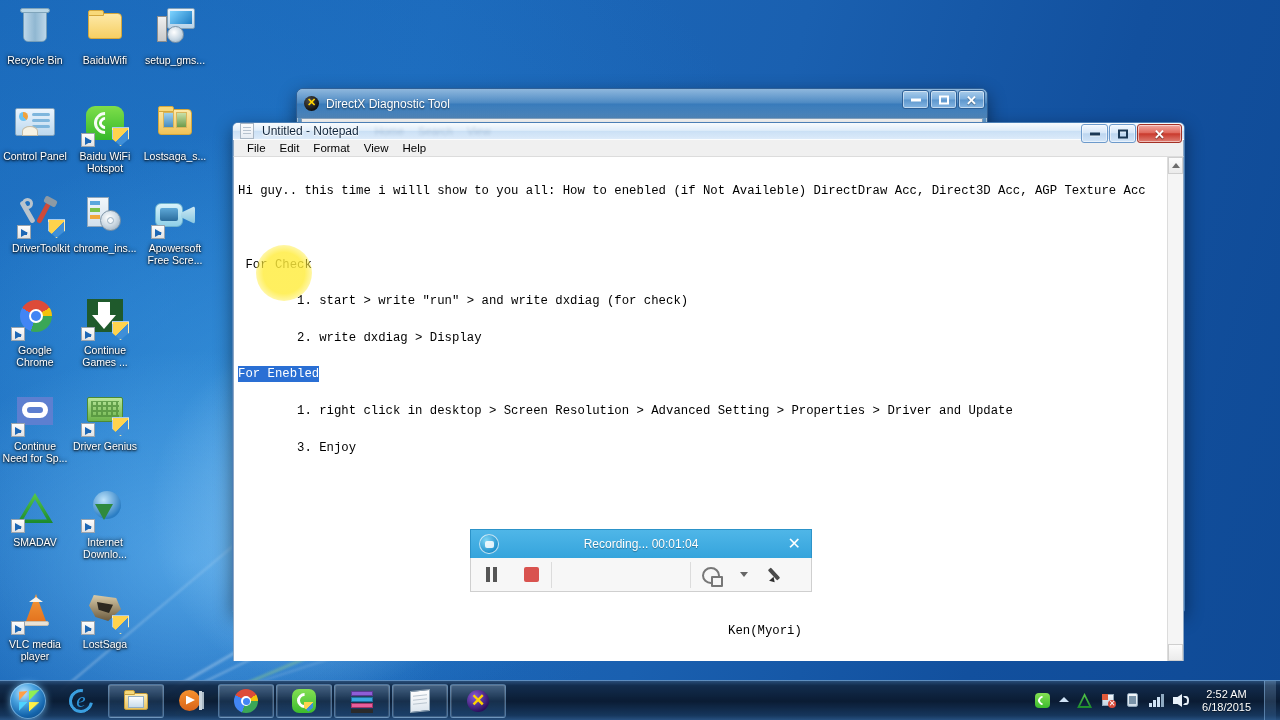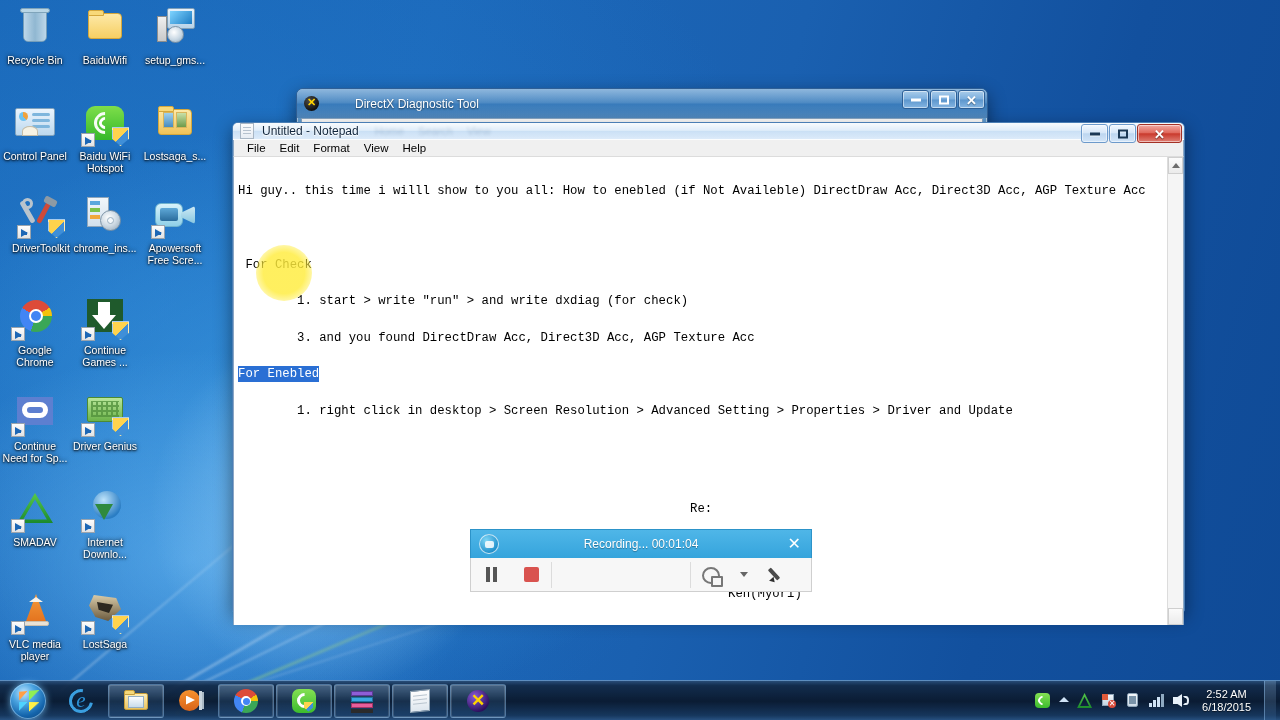--- a/index.html
+++ b/index.html
@@ -112,21 +112,21 @@
     height: 100%;
     background: linear-gradient(#6fa9dc, #4d8ec9);
     border: 1px solid #2f5f95;
     border-radius: 7px 7px 2px 2px;
   }
   #dxwin .titlebar {
     background: linear-gradient(180deg, rgba(255,255,255,.42) 0%, rgba(255,255,255,.12) 48%, rgba(255,255,255,.02) 52%, rgba(255,255,255,.18) 100%),
                 linear-gradient(#3d83c4, #2c6fb0);
     border-radius: 6px 6px 0 0;
   }
-  #dxwin .titlebar .tb-text { color: #fff; text-shadow: 0 1px 2px rgba(0,0,0,.6); margin-left: 29px; }
+  #dxwin .titlebar .tb-text { color: #fff; text-shadow: 0 1px 2px rgba(0,0,0,.6); }
   #dxwin .dx-ico {
     width: 15px; height: 15px; border-radius: 50%;
     background: radial-gradient(circle at 35% 32%, #4a4a4a, #101010 72%);
     position: relative;
   }
   #dxwin .dx-ico::after {
     content: "✕"; position: absolute; left: 50%; top: 50%;
     transform: translate(-50%,-52%); color: #ffd400; font-size: 11px;
     font-weight: bold; line-height: 1;
   }
@@ -557,23 +557,24 @@
         <div class="mi">View</div>
         <div class="mi">Help</div>
       </div>
 
       <div class="np-area">
         <div class="np-text">
           <span class="ln">Hi guy.. this time i willl show to you all: How to enebled (if Not Availeble) DirectDraw Acc, Direct3D Acc, AGP Texture Acc</span>
           <span class="ln"></span>
           <span class="ln"> For Check</span>
           <span class="ln">        1. start &gt; write "run" &gt; and write dxdiag (for check)</span>
-          <span class="ln">        3. and you found DirectDraw Acc, Direct3D Acc, AGP Texture Acc</span>
+          <span class="ln">        2. write dxdiag &gt; Display</span>
           <span class="ln"><span class="sel">For Enebled</span></span>
           <span class="ln">        1. right click in desktop &gt; Screen Resolution &gt; Advanced Setting &gt; Properties &gt; Driver and Update</span>
+          <span class="ln">        3. Enjoy</span>
           <span class="ln"></span><span class="ln"></span><span class="ln"></span>
           <span class="ln" style="padding-left:452px">Re:</span>
           <span class="ln"></span><span class="ln"></span>
           <span class="ln" style="padding-left:490px">Ken(Myori)</span>
         </div>
 
         <div class="vscroll">
           <div class="sbtn">
               <span class="arr up"></span>
             </div>

